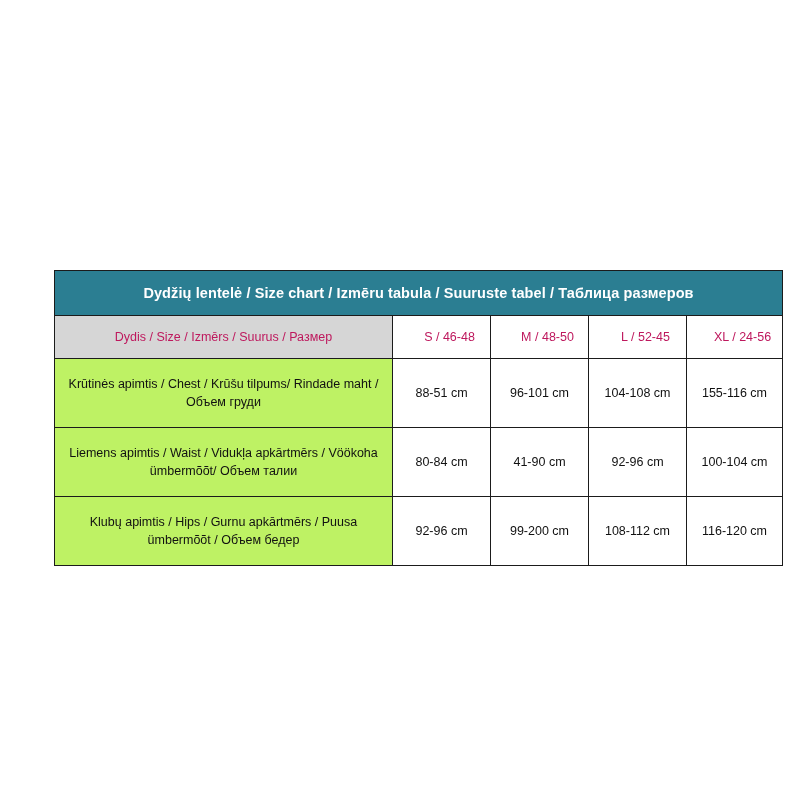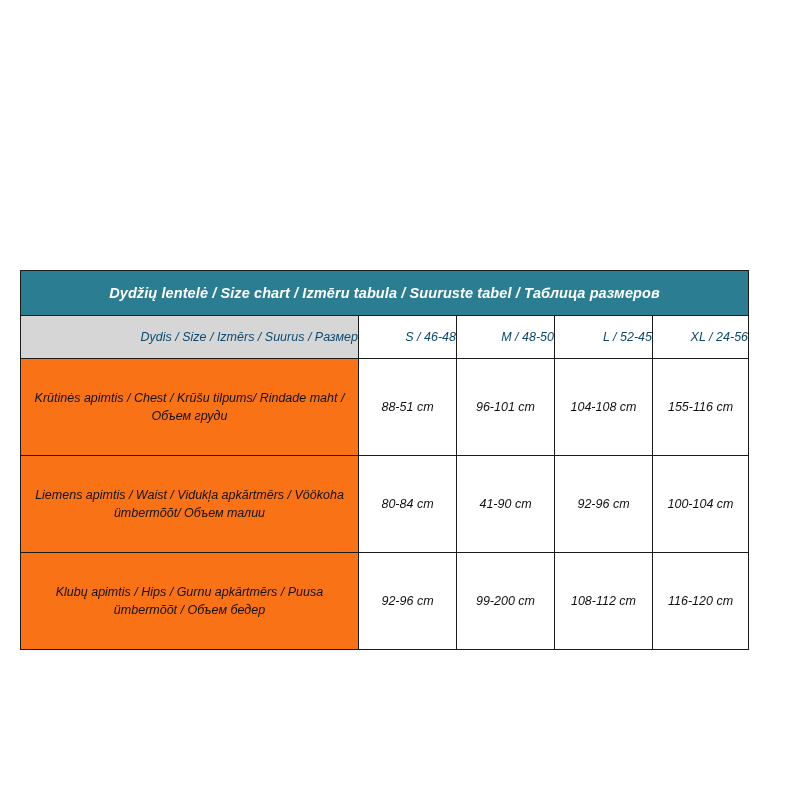--- a/index.html
+++ b/index.html
@@ -13,24 +13,23 @@
     font-family: "Liberation Sans", sans-serif;
     overflow: hidden;
   }
   .page {
     position: relative;
     width: 800px;
     height: 800px;
   }
   .chart-wrap {
     position: absolute;
-    left: 20px;
+    left: 54px;
     top: 270px;
     width: 728px;
-    font-style: italic;
   }
   table.size-chart {
     border-collapse: collapse;
     width: 728px;
     table-layout: fixed;
   }
   table.size-chart td,
   table.size-chart th {
     border: 1px solid #1b1b1b;
     padding: 0;
@@ -41,37 +40,37 @@
     color: #ffffff;
     font-weight: bold;
     font-size: 14.5px;
     text-align: center;
     height: 44px;
     letter-spacing: 0.1px;
   }
   .header-row td {
     background: #d6d6d6;
     font-size: 12.5px;
-    text-align: right;
+    text-align: center;
     height: 42px;
-    color: #0c4a6e;
+    color: #be185d;
   }
   .header-row td.label-cell {
     background: #d6d6d6;
   }
   .header-row td.size-cell {
     background: #ffffff;
     padding-left: 16px;
   }
   .data-row td.label-cell {
-    background: #f97316;
+    background: #bef264;
     font-size: 12.5px;
     text-align: center;
     color: #111111;
-    padding: 22px 8px;
+    padding: 8px 8px;
     line-height: 1.45;
     height: 52px;
   }
   .data-row td.value-cell {
     background: #ffffff;
     font-size: 12.5px;
     text-align: center;
     color: #111111;
     height: 52px;
   }

